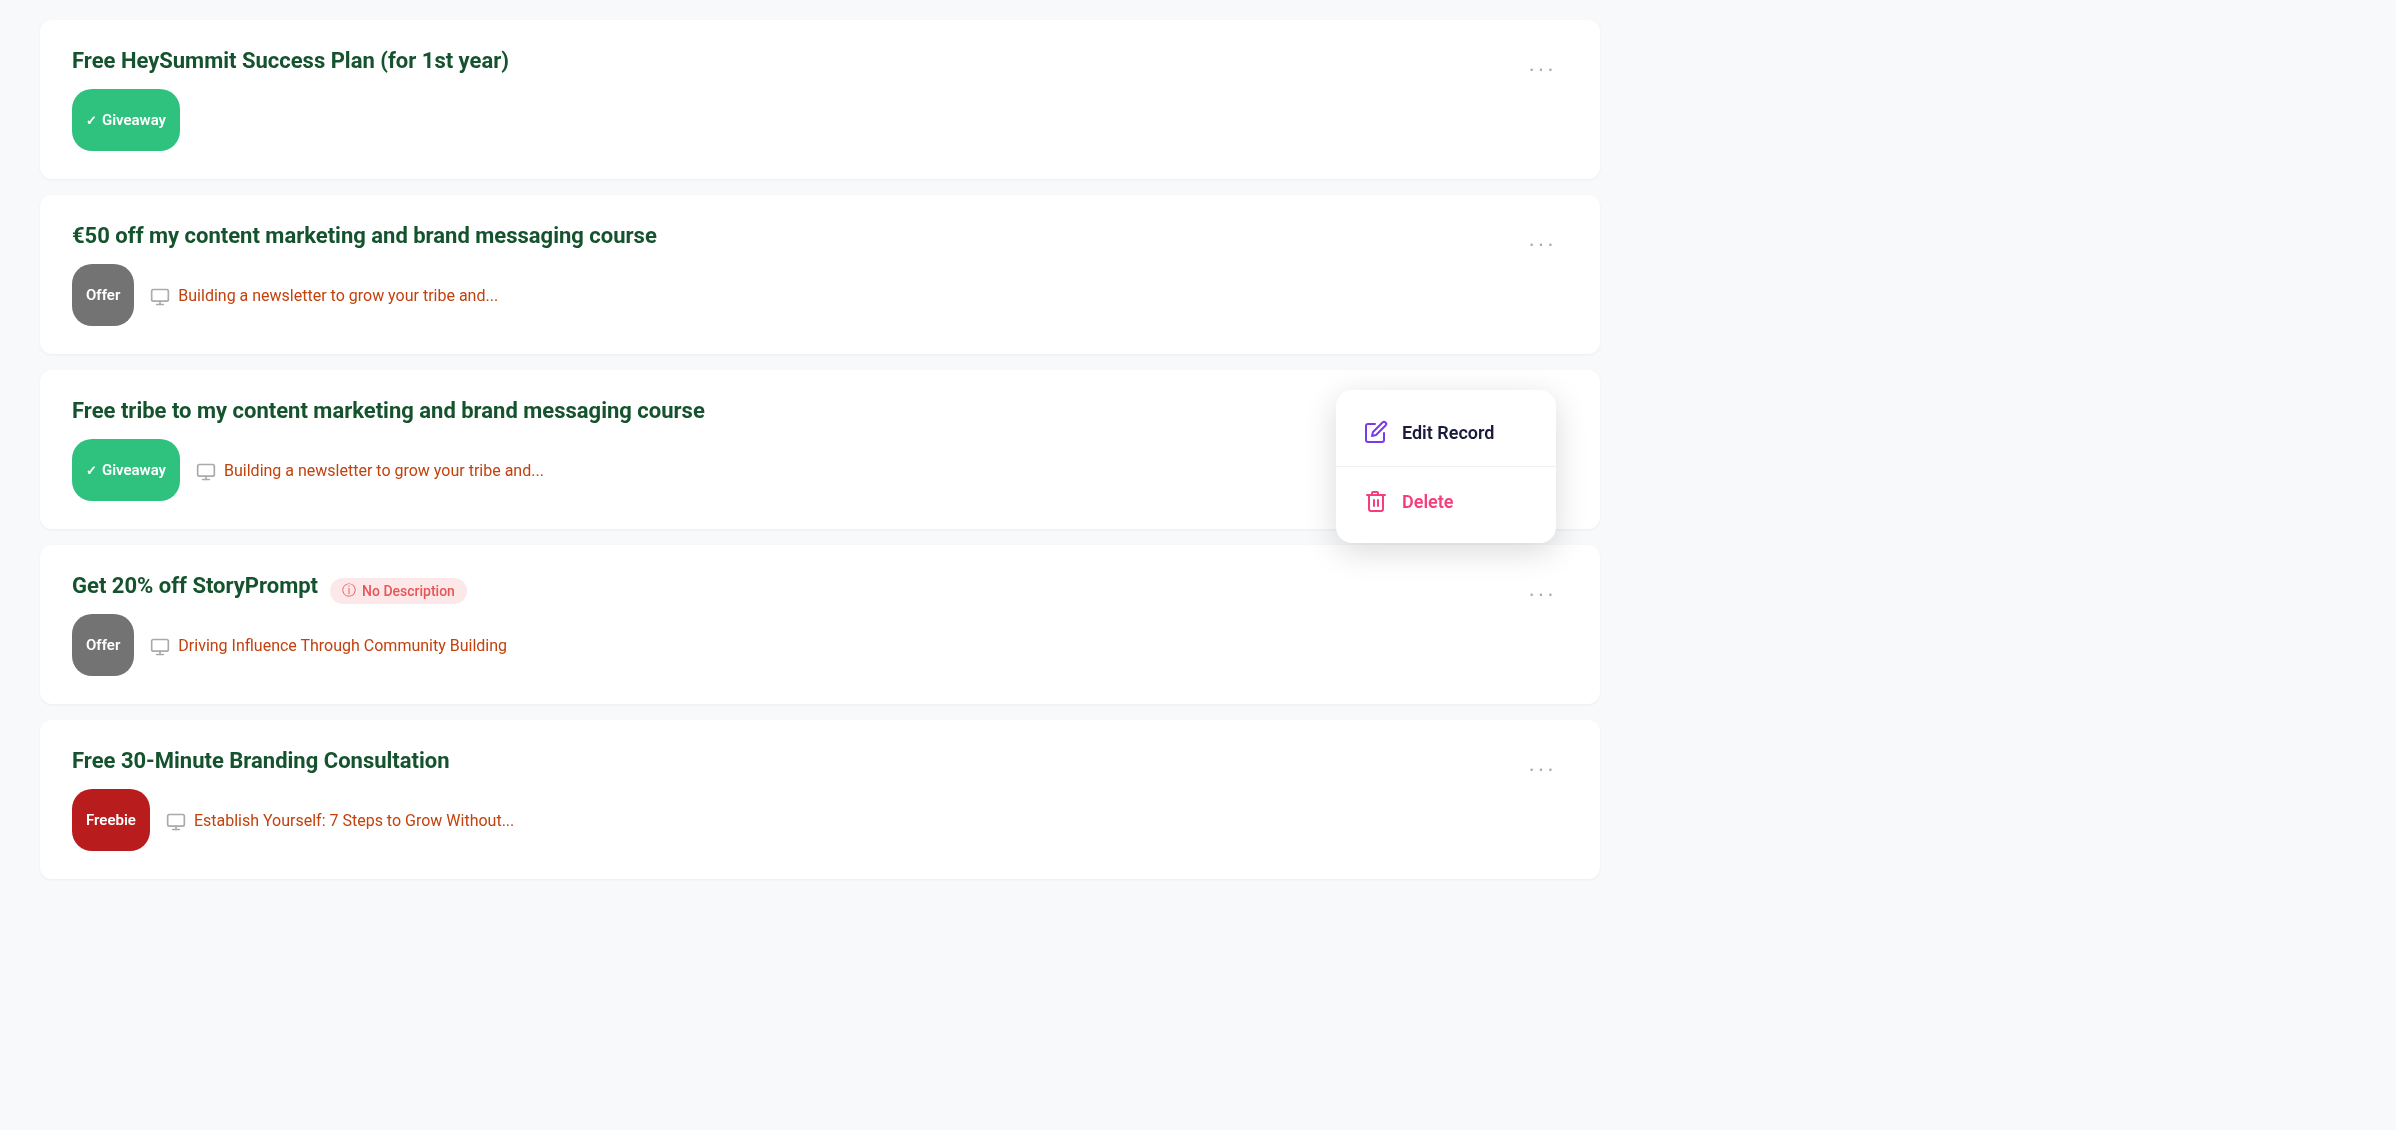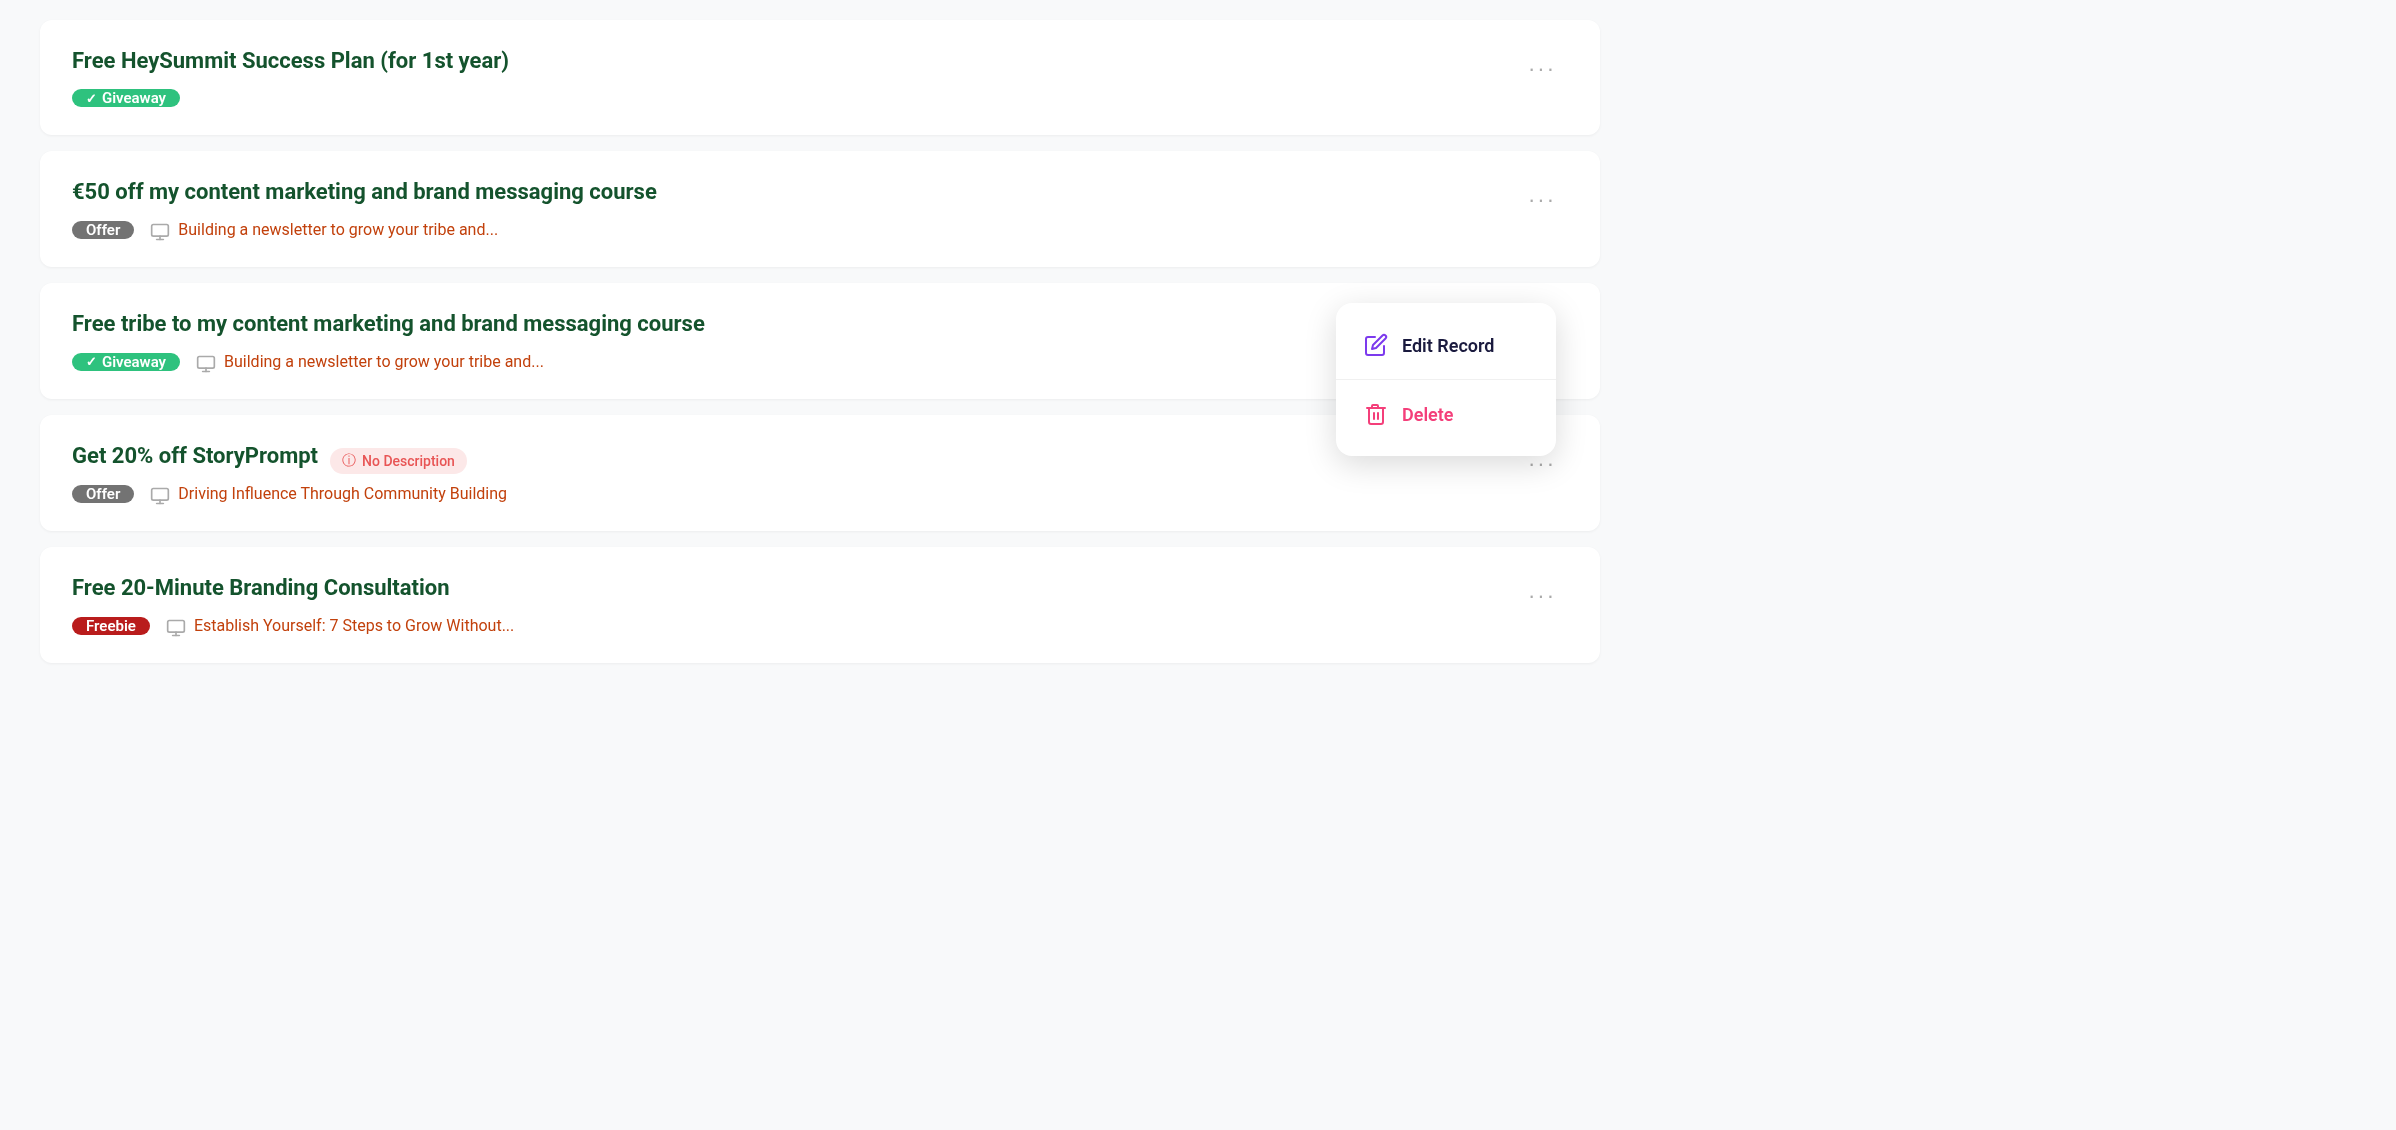--- a/index.html
+++ b/index.html
@@ -53,21 +53,21 @@
       display: flex;
       align-items: center;
       gap: 16px;
       margin-top: 6px;
     }
 
     .badge {
       display: inline-flex;
       align-items: center;
       gap: 5px;
-      padding: 0 14px;
+      padding: 22px 14px;
       border-radius: 20px;
       font-size: 15px;
       font-weight: 600;
     }
 
     .badge-giveaway {
       background-color: #2ec27e;
       color: #ffffff;
     }
 
@@ -285,21 +285,21 @@
           <span>Driving Influence Through Community Building</span>
         </span>
       </div>
     </div>
     <button class="more-button">···</button>
   </div>
 
   <div class="list-item">
     <div class="list-item-content">
       <div class="item-row-top">
-        <span class="item-title">Free 20-Minute Branding Consultation</span>
+        <span class="item-title">Free 30-Minute Branding Consultation</span>
       </div>
       <div class="item-meta">
         <span class="badge badge-freebie">Freebie</span>
         <span class="description-text">
           <span class="monitor-icon">
             <svg viewBox="0 0 24 24" fill="none" stroke="currentColor" stroke-width="2" stroke-linecap="round" stroke-linejoin="round">
               <rect x="2" y="3" width="20" height="14" rx="2" ry="2"></rect>
               <line x1="8" y1="21" x2="16" y2="21"></line>
               <line x1="12" y1="17" x2="12" y2="21"></line>
             </svg>

